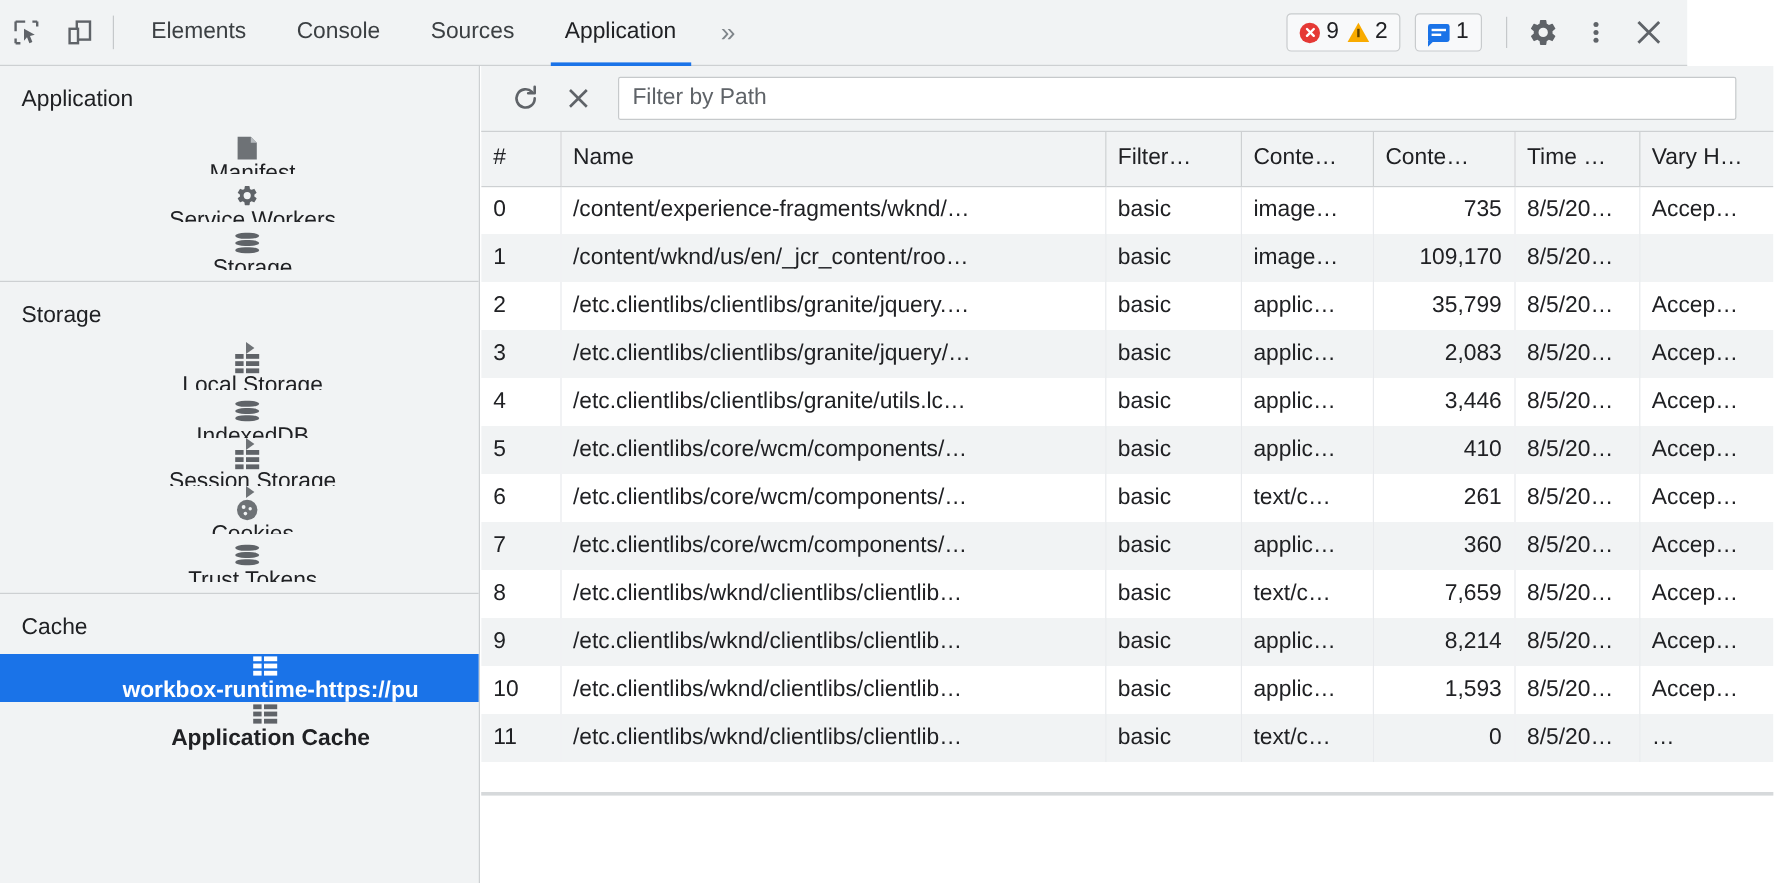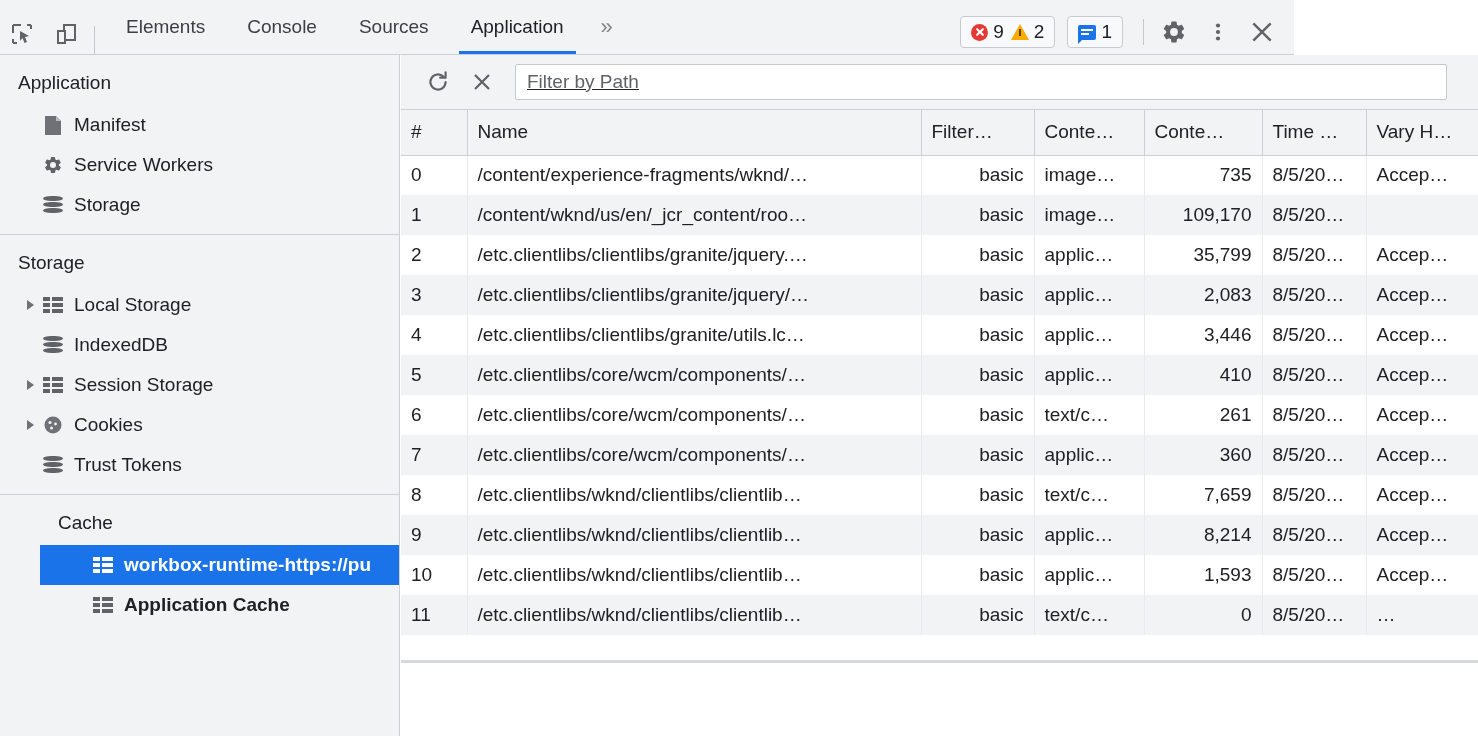--- a/index.html
+++ b/index.html
@@ -9,24 +9,24 @@
     font-family: "Liberation Sans", sans-serif;
     background: #ffffff;
     color: #202124;
     -webkit-font-smoothing: antialiased;
   }
   #app { position: relative; width: 1478px; height: 736px; }
 
   
   .toolbar {
     position: absolute; top: 0; left: 0;
-    width: 1294px; height: 55px;
+    width: 1406px; height: 55px;
     background: #f1f3f4;
     border-bottom: 1px solid #cdd0d2;
-    display: flex; align-items: flex-end;
+    display: flex; align-items: center;
   }
   .tb-icon-btn {
     width: 44px; height: 40px;
     display: flex; align-items: center; justify-content: center;
     cursor: pointer;
   }
   .tb-icon-btn svg { display: block; }
   .tb-sep {
     width: 1px; height: 28px; background: #c5c8ca;
     margin: 0 10px 0 6px;
@@ -116,31 +116,31 @@
 
   
   .sidebar {
     position: absolute; top: 55px; left: 0;
     width: 400px; height: 681px;
     background: #f1f3f4;
     border-right: 1px solid #cdd0d2;
     overflow: hidden;
   }
   .side-section { border-bottom: 1px solid #cdd0d2; padding-bottom: 9px; }
-  .side-section:last-child { border-bottom: none; padding-left: 40px; }
+  .side-section:last-child { border-bottom: none; }
   .side-title {
     font-size: 19px; color: #202124;
     padding: 17px 0 11px 18px;
   }
   .side-item {
     display: flex; align-items: center;
     height: 40px;
     padding-left: 22px;
     font-size: 19px; color: #202124;
-    cursor: pointer; white-space: nowrap;
+    cursor: pointer; white-space: nowrap; flex-direction: column;
   }
   .side-item.child { padding-left: 52px; font-weight: bold; }
   .side-item.selected { background: #1a73e8; color: #ffffff; }
   .twisty {
     width: 16px; min-width: 16px; height: 16px;
     margin-right: 4px;
     display: flex; align-items: center; justify-content: center;
   }
   .twisty .arrow-r {
     width: 0; height: 0;
@@ -189,21 +189,20 @@
     width: 1077px; height: 681px;
     background: #ffffff;
   }
   .filterbar {
     height: 55px;
     background: #f1f3f4;
     border-bottom: 1px solid #cdd0d2;
     display: flex; align-items: center;
     padding: 0 31px 0 16px;
     gap: 2px;
-    text-decoration: underline;
   }
   .fb-btn {
     width: 42px; height: 40px;
     display: flex; align-items: center; justify-content: center;
     cursor: pointer;
   }
   .filter-input {
     flex: 1; height: 36px;
     margin-left: 10px;
     background: #ffffff;
@@ -251,21 +250,21 @@
     color: #202124;
     white-space: nowrap;
     overflow: hidden;
     text-overflow: ellipsis;
     vertical-align: middle;
   }
   table.grid tr.odd td { background: #f1f3f4; }
   table.grid tr.even td { background: #ffffff; }
   .c-num   { width: 66px; }
   .c-name  { width: 454px; }
-  .c-resp  { width: 113px; text-align: right; }
+  .c-resp  { width: 113px; }
   .c-ctype { width: 110px; }
   .c-clen  { width: 118px; text-align: right; }
   .c-time  { width: 104px; }
   .c-vary  { width: 112px; border-right: none !important; }
   th.c-resp, th.c-clen { text-align: left; }
 
   .detail-panel {
     height: 125px;
     background: #ffffff;
   }

